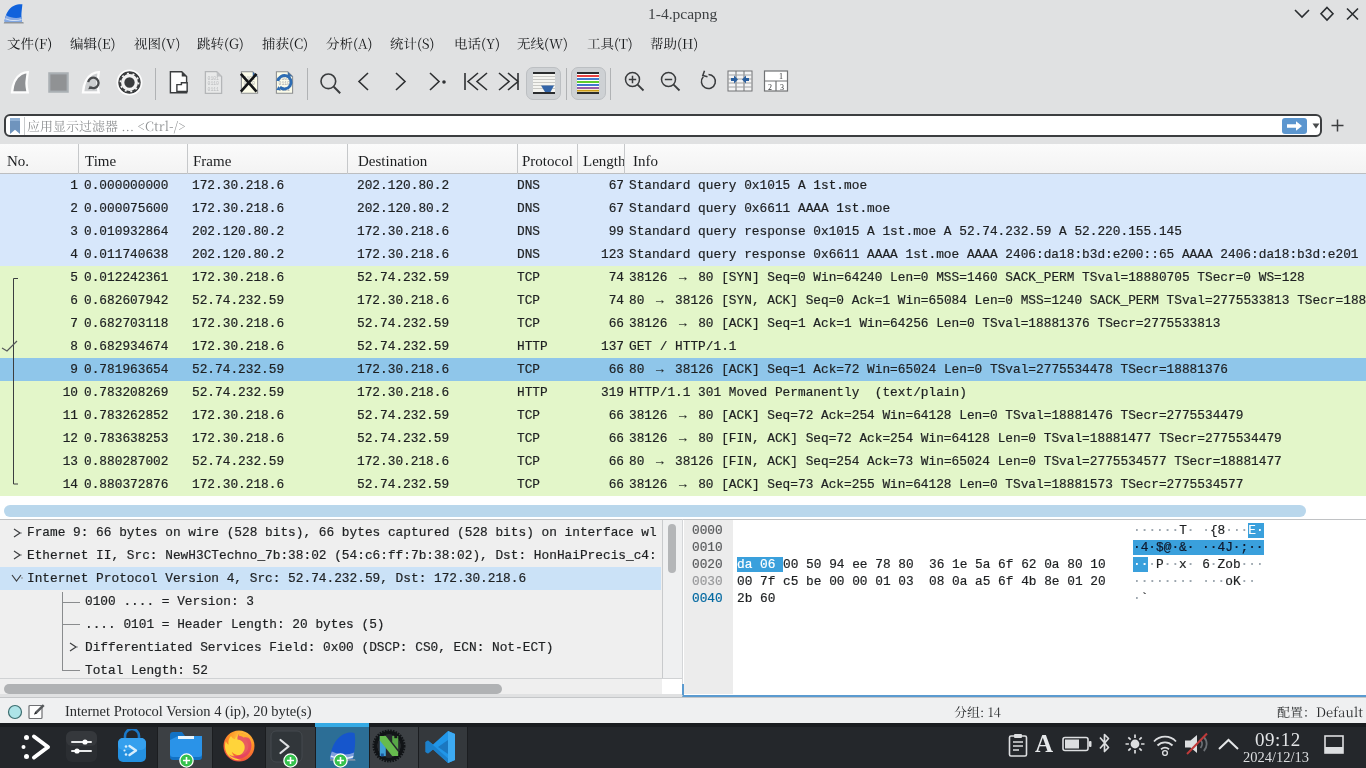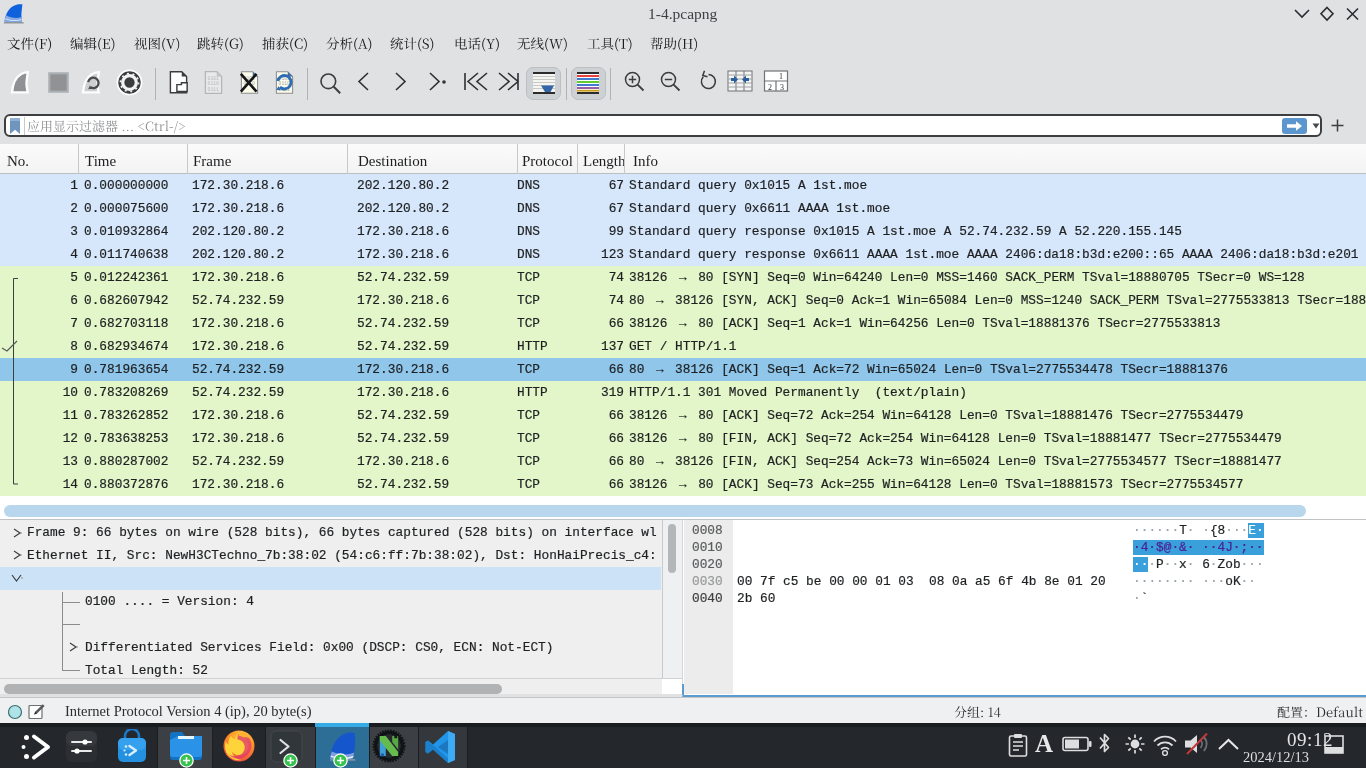--- a/index.html
+++ b/index.html
@@ -243,52 +243,55 @@
 <svg class="abs" style="left:12px;top:528px" width="10" height="10" viewBox="0 0 10 10">
       <path d="M2 1 L8 5 L2 9" fill="none" stroke="#3c3e40" stroke-width="1.2"></path>
       <path d="M8 5 H10" stroke="#8a8c8e" stroke-width="1"></path>
     </svg>
 <div class="abs mono" style="left:27px;top:544px;height:23px;line-height:23px;font-size:12.8px;color:#1e2022;width:634px;overflow:hidden">Ethernet II, Src: NewH3CTechno_7b:38:02 (54:c6:ff:7b:38:02), Dst: HonHaiPrecis_c4:</div>
 <svg class="abs" style="left:12px;top:550px" width="10" height="10" viewBox="0 0 10 10">
       <path d="M2 1 L8 5 L2 9" fill="none" stroke="#3c3e40" stroke-width="1.2"></path>
       <path d="M8 5 H10" stroke="#8a8c8e" stroke-width="1"></path>
     </svg>
 <div class="abs" style="left:0;top:567px;width:661px;height:23px;background:#cbe2f7"></div>
+<div class="abs mono" style="left:27px;top:567px;height:23px;line-height:23px;font-size:12.8px;color:#1e2022;width:634px;overflow:hidden">Internet Protocol Version 4, Src: 52.74.232.59, Dst: 172.30.218.6</div>
 <svg class="abs" style="left:11px;top:574px" width="12" height="8" viewBox="0 0 12 8">
       <path d="M1 1 L5.5 7 L10 1" fill="none" stroke="#3c3e40" stroke-width="1.2"></path>
       <path d="M10 4 H12" stroke="#8a8c8e" stroke-width="1"></path>
     </svg>
-<div class="abs mono" style="left:85px;top:590px;height:23px;line-height:23px;font-size:12.8px;color:#1e2022;width:576px;overflow:hidden">0100 .... = Version: 4</div>
+<div class="abs mono" style="left:85px;top:590px;height:23px;line-height:23px;font-size:12.8px;color:#1e2022;width:576px;overflow:hidden">0100 .... = Version: 3</div>
 <div class="abs" style="left:62px;top:602px;width:18px;height:1px;background:#8a8c8e"></div>
+<div class="abs mono" style="left:85px;top:613px;height:23px;line-height:23px;font-size:12.8px;color:#1e2022;width:576px;overflow:hidden">.... 0101 = Header Length: 20 bytes (5)</div>
 <div class="abs" style="left:62px;top:624px;width:18px;height:1px;background:#8a8c8e"></div>
 <div class="abs mono" style="left:85px;top:636px;height:23px;line-height:23px;font-size:12.8px;color:#1e2022;width:576px;overflow:hidden">Differentiated Services Field: 0x00 (DSCP: CS0, ECN: Not-ECT)</div>
 <svg class="abs" style="left:68px;top:642px" width="10" height="10" viewBox="0 0 10 10">
       <path d="M2 1 L8 5 L2 9" fill="none" stroke="#3c3e40" stroke-width="1.2"></path>
       <path d="M8 5 H10" stroke="#8a8c8e" stroke-width="1"></path>
     </svg>
 <div class="abs mono" style="left:85px;top:659px;height:23px;line-height:23px;font-size:12.8px;color:#1e2022;width:576px;overflow:hidden">Total Length: 52</div>
 <div class="abs" style="left:62px;top:670px;width:18px;height:1px;background:#8a8c8e"></div>
 <div class="abs" style="left:62px;top:592px;width:1px;height:78px;background:#8a8c8e"></div>
 <div class="abs" style="left:662px;top:520px;width:20px;height:158px;background:#eff0f1;border-left:1px solid #c8cacc"></div>
 <div class="abs" style="left:668px;top:524px;width:8px;height:49px;background:#b4b6b8;border-radius:4px"></div>
 <div class="abs" style="left:0;top:678px;width:682px;height:16px;background:#efefef;border-top:1px solid #d0d2d4"></div>
 <div class="abs" style="left:662px;top:679px;width:20px;height:15px;background:#fff"></div>
 <div class="abs" style="left:4px;top:684px;width:498px;height:10px;background:#b0b2b4;border-radius:5px"></div>
 <div class="abs" style="left:682px;top:519px;width:684px;height:178px;background:#fff;border-top:1px solid #c0c2c4;border-bottom:2px solid #5b9bd0;border-left:1px solid #d4d6d8"></div>
 <div class="abs" style="left:684px;top:520px;width:49px;height:174px;background:#ececec"></div>
 <div class="abs" style="left:682px;top:684px;width:2px;height:11px;background:#5b9bd0"></div>
-<div class="abs mono" style="left:692px;top:522px;height:17px;line-height:17px;font-size:12.8px;color:#5a5c5e">0008</div>
+<div class="abs mono" style="left:692px;top:522px;height:17px;line-height:17px;font-size:12.8px;color:#5a5c5e">0000</div>
 <div class="abs mono" style="left:692px;top:539px;height:17px;line-height:17px;font-size:12.8px;color:#5a5c5e">0010</div>
 <div class="abs mono" style="left:692px;top:556px;height:17px;line-height:17px;font-size:12.8px;color:#5a5c5e">0020</div>
 <div class="abs mono" style="left:692px;top:573px;height:17px;line-height:17px;font-size:12.8px;color:#98999b">0030</div>
-<div class="abs mono" style="left:692px;top:590px;height:17px;line-height:17px;font-size:12.8px;color:#404040">0040</div>
+<div class="abs mono" style="left:692px;top:590px;height:17px;line-height:17px;font-size:12.8px;color:#0369a1">0040</div>
+<div class="abs mono" style="left:737px;top:556px;height:17px;line-height:17px;font-size:12.8px;color:#1e2022"><span style="background:#3aa0dc;color:#fff">da 06 </span><span>00 50 94 ee 78 80  36 1e 5a 6f 62 0a 80 10</span></div>
 <div class="abs mono" style="left:737px;top:573px;height:17px;line-height:17px;font-size:12.8px;color:#1e2022"><span>00 7f c5 be 00 00 01 03  08 0a a5 6f 4b 8e 01 20</span></div>
 <div class="abs mono" style="left:737px;top:590px;height:17px;line-height:17px;font-size:12.8px;color:#1e2022"><span>2b 60</span></div>
 <div class="abs mono" style="left:1133px;top:522px;height:17px;line-height:17px;font-size:12.8px;color:#1e2022"><span style="color:#9aa4ac">·</span><span style="color:#9aa4ac">·</span><span style="color:#9aa4ac">·</span><span style="color:#9aa4ac">·</span><span style="color:#9aa4ac">·</span><span style="color:#9aa4ac">·</span>T<span style="color:#9aa4ac">·</span> <span style="color:#9aa4ac">·</span>{8<span style="color:#9aa4ac">·</span><span style="color:#9aa4ac">·</span><span style="color:#9aa4ac">·</span><span style="background:#3aa0dc;color:#fff">E·</span></div>
-<div class="abs mono" style="left:1133px;top:539px;height:17px;line-height:17px;font-size:12.8px;color:#1e2022"><span style="background:#3aa0dc;color:#4c1d95">·4·$@·&amp;· ··4J·;··</span></div>
+<div class="abs mono" style="left:1133px;top:539px;height:17px;line-height:17px;font-size:12.8px;color:#1e2022"><span style="background:#3aa0dc;color:#0f172a">·4·$@·&amp;· ··4J·;··</span></div>
 <div class="abs mono" style="left:1133px;top:556px;height:17px;line-height:17px;font-size:12.8px;color:#1e2022"><span style="background:#3aa0dc;color:#fff">··</span><span style="color:#9aa4ac">·</span>P<span style="color:#9aa4ac">·</span><span style="color:#9aa4ac">·</span>x<span style="color:#9aa4ac">·</span> 6<span style="color:#9aa4ac">·</span>Zob<span style="color:#9aa4ac">·</span><span style="color:#9aa4ac">·</span><span style="color:#9aa4ac">·</span></div>
 <div class="abs mono" style="left:1133px;top:573px;height:17px;line-height:17px;font-size:12.8px;color:#1e2022"><span style="color:#9aa4ac">·</span><span style="color:#9aa4ac">·</span><span style="color:#9aa4ac">·</span><span style="color:#9aa4ac">·</span><span style="color:#9aa4ac">·</span><span style="color:#9aa4ac">·</span><span style="color:#9aa4ac">·</span><span style="color:#9aa4ac">·</span> <span style="color:#9aa4ac">·</span><span style="color:#9aa4ac">·</span><span style="color:#9aa4ac">·</span>oK<span style="color:#9aa4ac">·</span><span style="color:#9aa4ac">·</span></div>
 <div class="abs mono" style="left:1133px;top:590px;height:17px;line-height:17px;font-size:12.8px;color:#1e2022"><span style="color:#9aa4ac">·</span>`</div>
 <div class="abs" style="left:0;top:697px;width:1366px;height:26px;background:#eff0f1;border-top:1px solid #c4c6c8"></div>
 <svg class="abs" style="left:7px;top:704px" width="16" height="16" viewBox="0 0 16 16">
 <circle cx="8" cy="8" r="6.5" fill="#aee4e8" stroke="#3c6e70" stroke-width="1.2"></circle>
     </svg>
 <svg class="abs" style="left:28px;top:703px" width="17" height="17" viewBox="0 0 17 17">
 <rect x="1" y="2.5" width="13" height="13" fill="#fdfdfd" stroke="#6e7073" stroke-width="1.2" rx="1"></rect>
 <path d="M14.8 1.2 l1.8 1.8 L9 10.6 l-2.8 1 l1-2.8 z" fill="#55585b"></path>
@@ -427,18 +430,18 @@
 <circle cx="13" cy="19" r="2.4" fill="none" stroke="#dcdee0" stroke-width="1.4"></circle>
     </svg>
 <svg class="abs" style="left:1183px;top:732px" width="28" height="24" viewBox="0 0 28 24">
 <path d="M2 8.5 h5.5 L14 3 v18 L7.5 15.5 H2 z" fill="#dcdee0"></path>
 <path d="M17.5 8 a6 6 0 0 1 0 8 M20.8 5 a10 10 0 0 1 0 14" fill="none" stroke="#6c7075" stroke-width="1.8"></path>
 <path d="M4 22 L24 1.5" stroke="#c03a3a" stroke-width="2"></path>
     </svg>
 <svg class="abs" style="left:1217px;top:738px" width="23" height="13" viewBox="0 0 23 13">
 <path d="M2 11 L11.5 2 L21 11" fill="none" stroke="#e4e6e8" stroke-width="2"></path>
     </svg>
-<div class="abs" style="left:1255px;top:729px;width:110px;font-size:19px;color:#e2e4e6;text-align:center;letter-spacing:0.5px">09:12</div>
+<div class="abs" style="left:1255px;top:729px;width:110px;font-size:19px;color:#e2e4e6;text-align:left;letter-spacing:0.5px">09:12</div>
 <div class="abs" style="left:1243px;top:749px;width:122px;font-size:14.5px;color:#dcdee0">2024/12/13</div>
 <svg class="abs" style="left:1324px;top:735px" width="20" height="19" viewBox="0 0 20 19">
 <rect x="1" y="1" width="18" height="17" fill="none" stroke="#dcdee0" stroke-width="1.6"></rect>
 <rect x="1" y="12" width="18" height="6" fill="#dcdee0"></rect>
     </svg>
 </div>
 </body></html>

